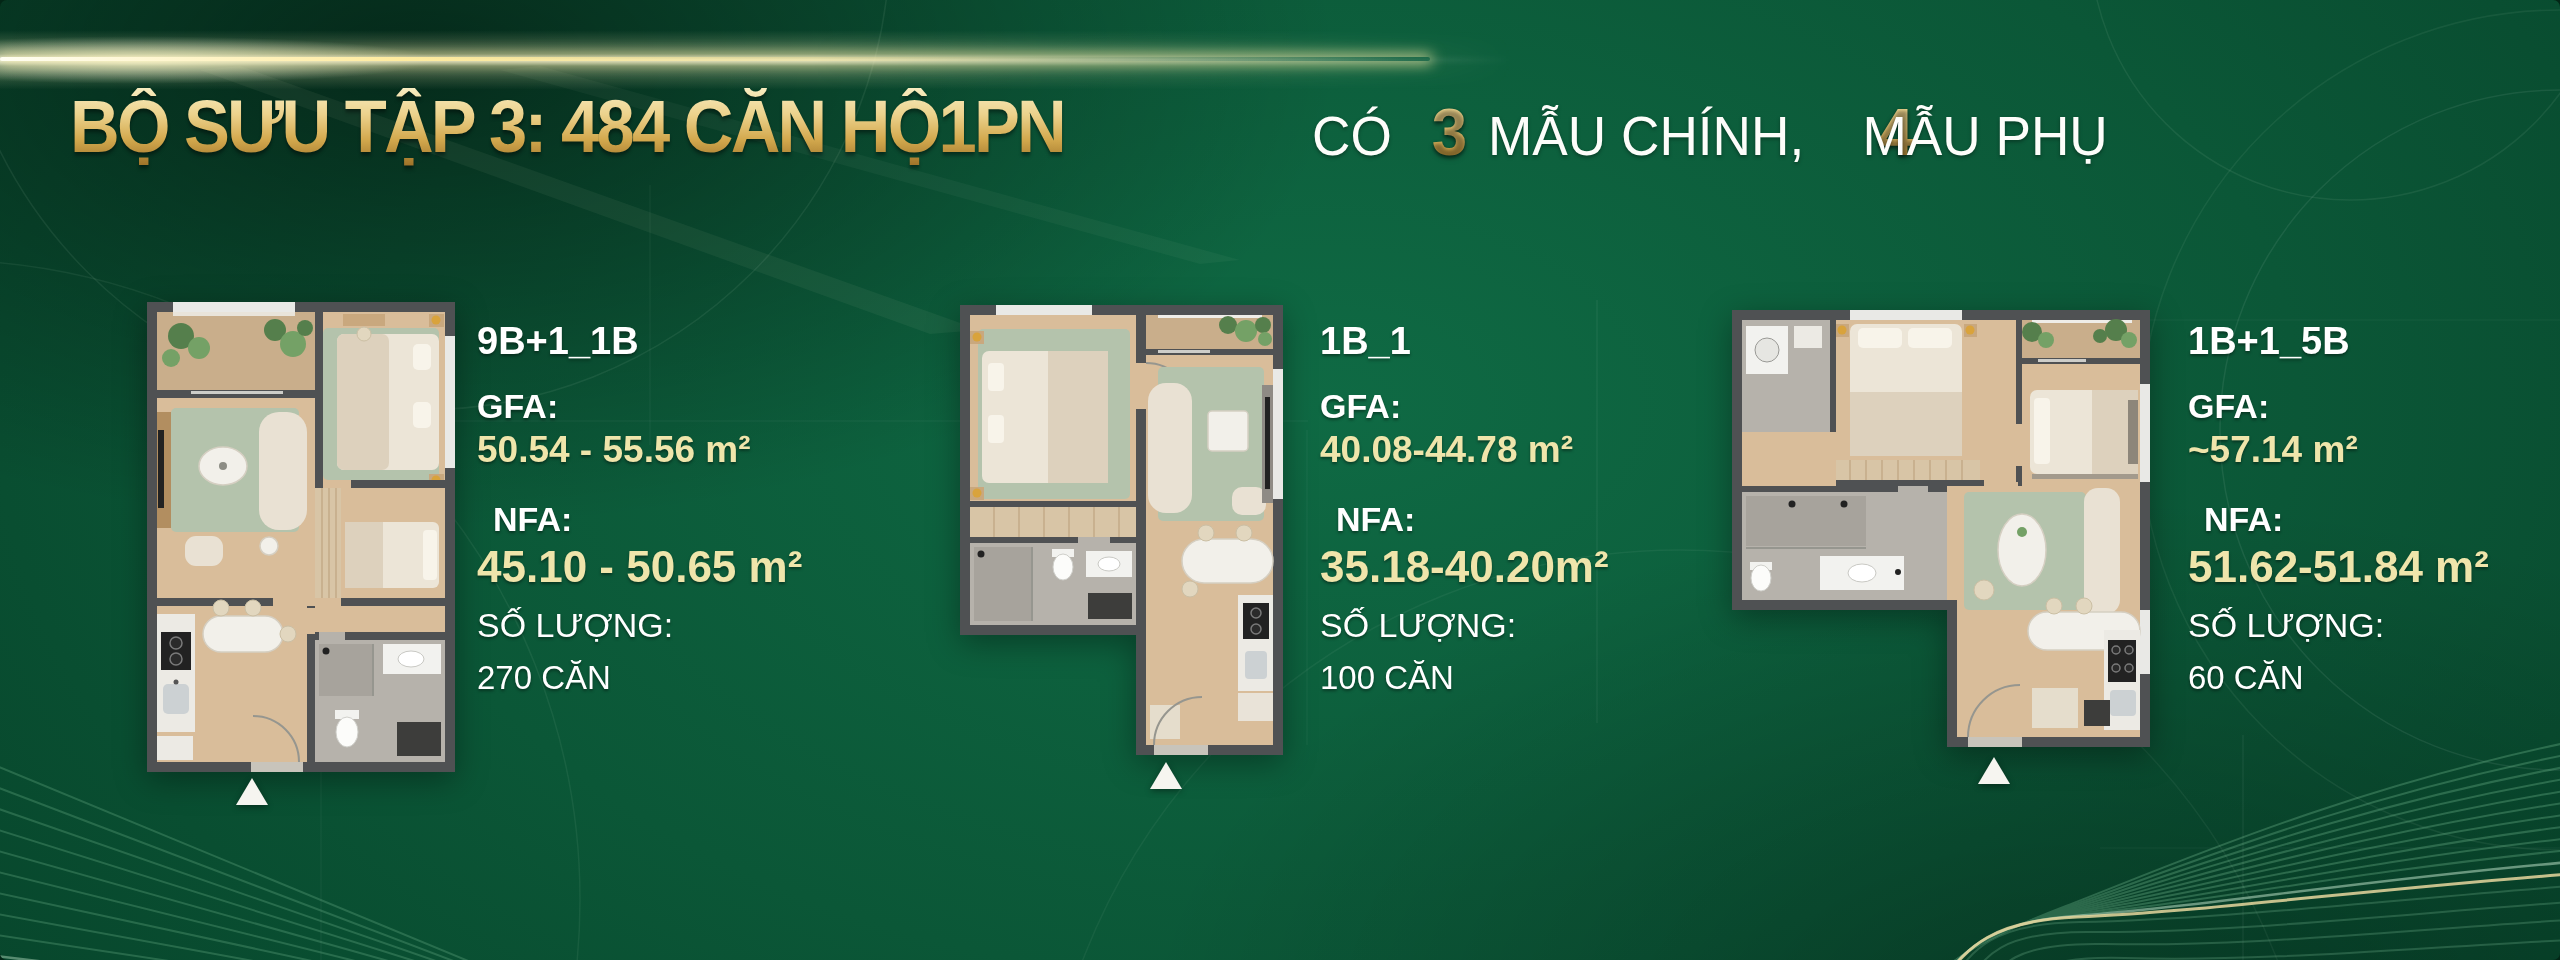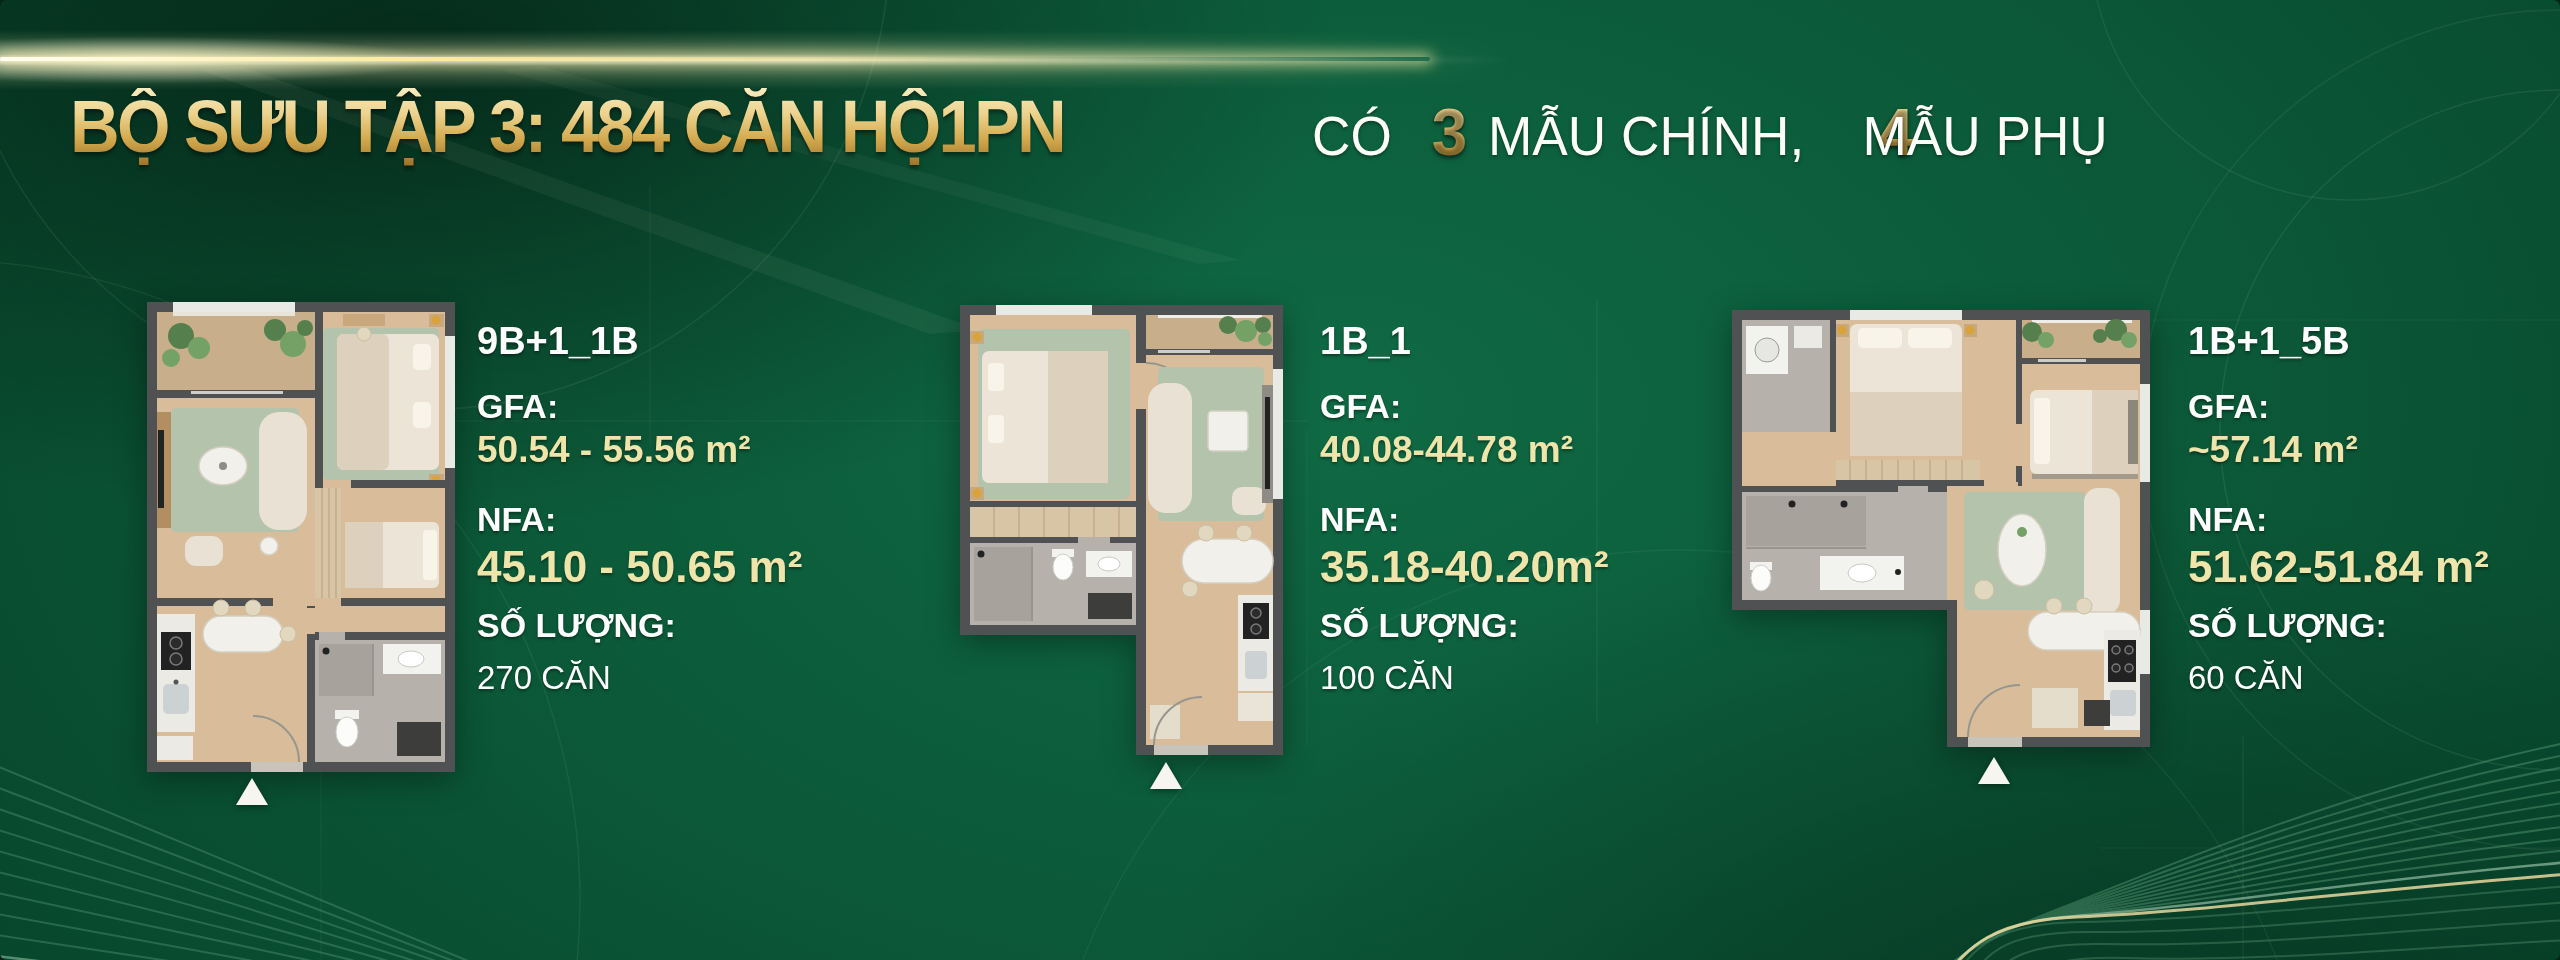--- a/index.html
+++ b/index.html
@@ -53,23 +53,23 @@
   .subtitle .n3{margin:0 22px 0 42px;}
   .subtitle .n4{margin-left:78px;position:relative;z-index:1;}
   .subtitle .suffix{margin-left:-54px;position:relative;z-index:2;}
   
   .plan{position:absolute;filter:drop-shadow(0 8px 16px rgba(0,0,0,.35));}
   .card-text{position:absolute;width:370px;height:420px;color:#fff;text-shadow:0 2px 3px rgba(0,0,0,.4);}
   .card-text > div{position:absolute;left:0;white-space:nowrap;}
   .u-name{top:17px;font-size:38px;font-weight:bold;}
   .u-gfal{top:84px;font-size:34px;font-weight:bold;}
   .u-gfav{top:126px;font-size:37px;font-weight:bold;color:#efe5ab;}
-  .u-nfal{top:197px;font-size:34px;font-weight:bold;}
+  .u-nfal{top:197px;font-size:34px;font-weight:bold;margin-left:16px;}
   .u-nfav{top:239px;font-size:44px;font-weight:bold;color:#efe5ab;}
-  .u-qtyl{top:303px;font-size:34px;font-weight:bold;}
+  .u-qtyl{top:303px;font-size:34px;font-weight:normal;}
   .u-qtyv{top:356px;font-size:33px;font-weight:400;}
   .tri{position:absolute;width:0;height:0;border-left:16px solid transparent;border-right:16px solid transparent;border-bottom:27px solid #f6f5f0;filter:drop-shadow(0 2px 3px rgba(0,0,0,.4));}
   
   .wall{fill:#4f5153}.wood{fill:#d9bd9a}.balc{fill:#c9ae8b}.rug{fill:#b4c3ac}
   .bedd{fill:#ece5d7}.pil{fill:#f8f4ea}.blk{fill:#ddd1bd}.sofa{fill:#e9e1d3}
   .mar{fill:#f2f0ea;stroke:#d5cfc2;stroke-width:1.5}.gray{fill:#b6b2ab}.tile{fill:#a7a39c}
   .wht{fill:#f2f2ef}.wht2{fill:#fcfcfa;stroke:#cfcfca}.dark{fill:#222}
   .wood2{fill:#d8c5a6}.grn{fill:#557f4c}.grn2{fill:#74a166}.lamp{fill:#d9a33c}
   .win{fill:#e9e9e6}.glass{stroke:#96968f;stroke-width:2;fill:none}
   .cab{fill:#eceae4}.stool{fill:#e2d7bf;stroke:#cbbfa4;stroke-width:1}

